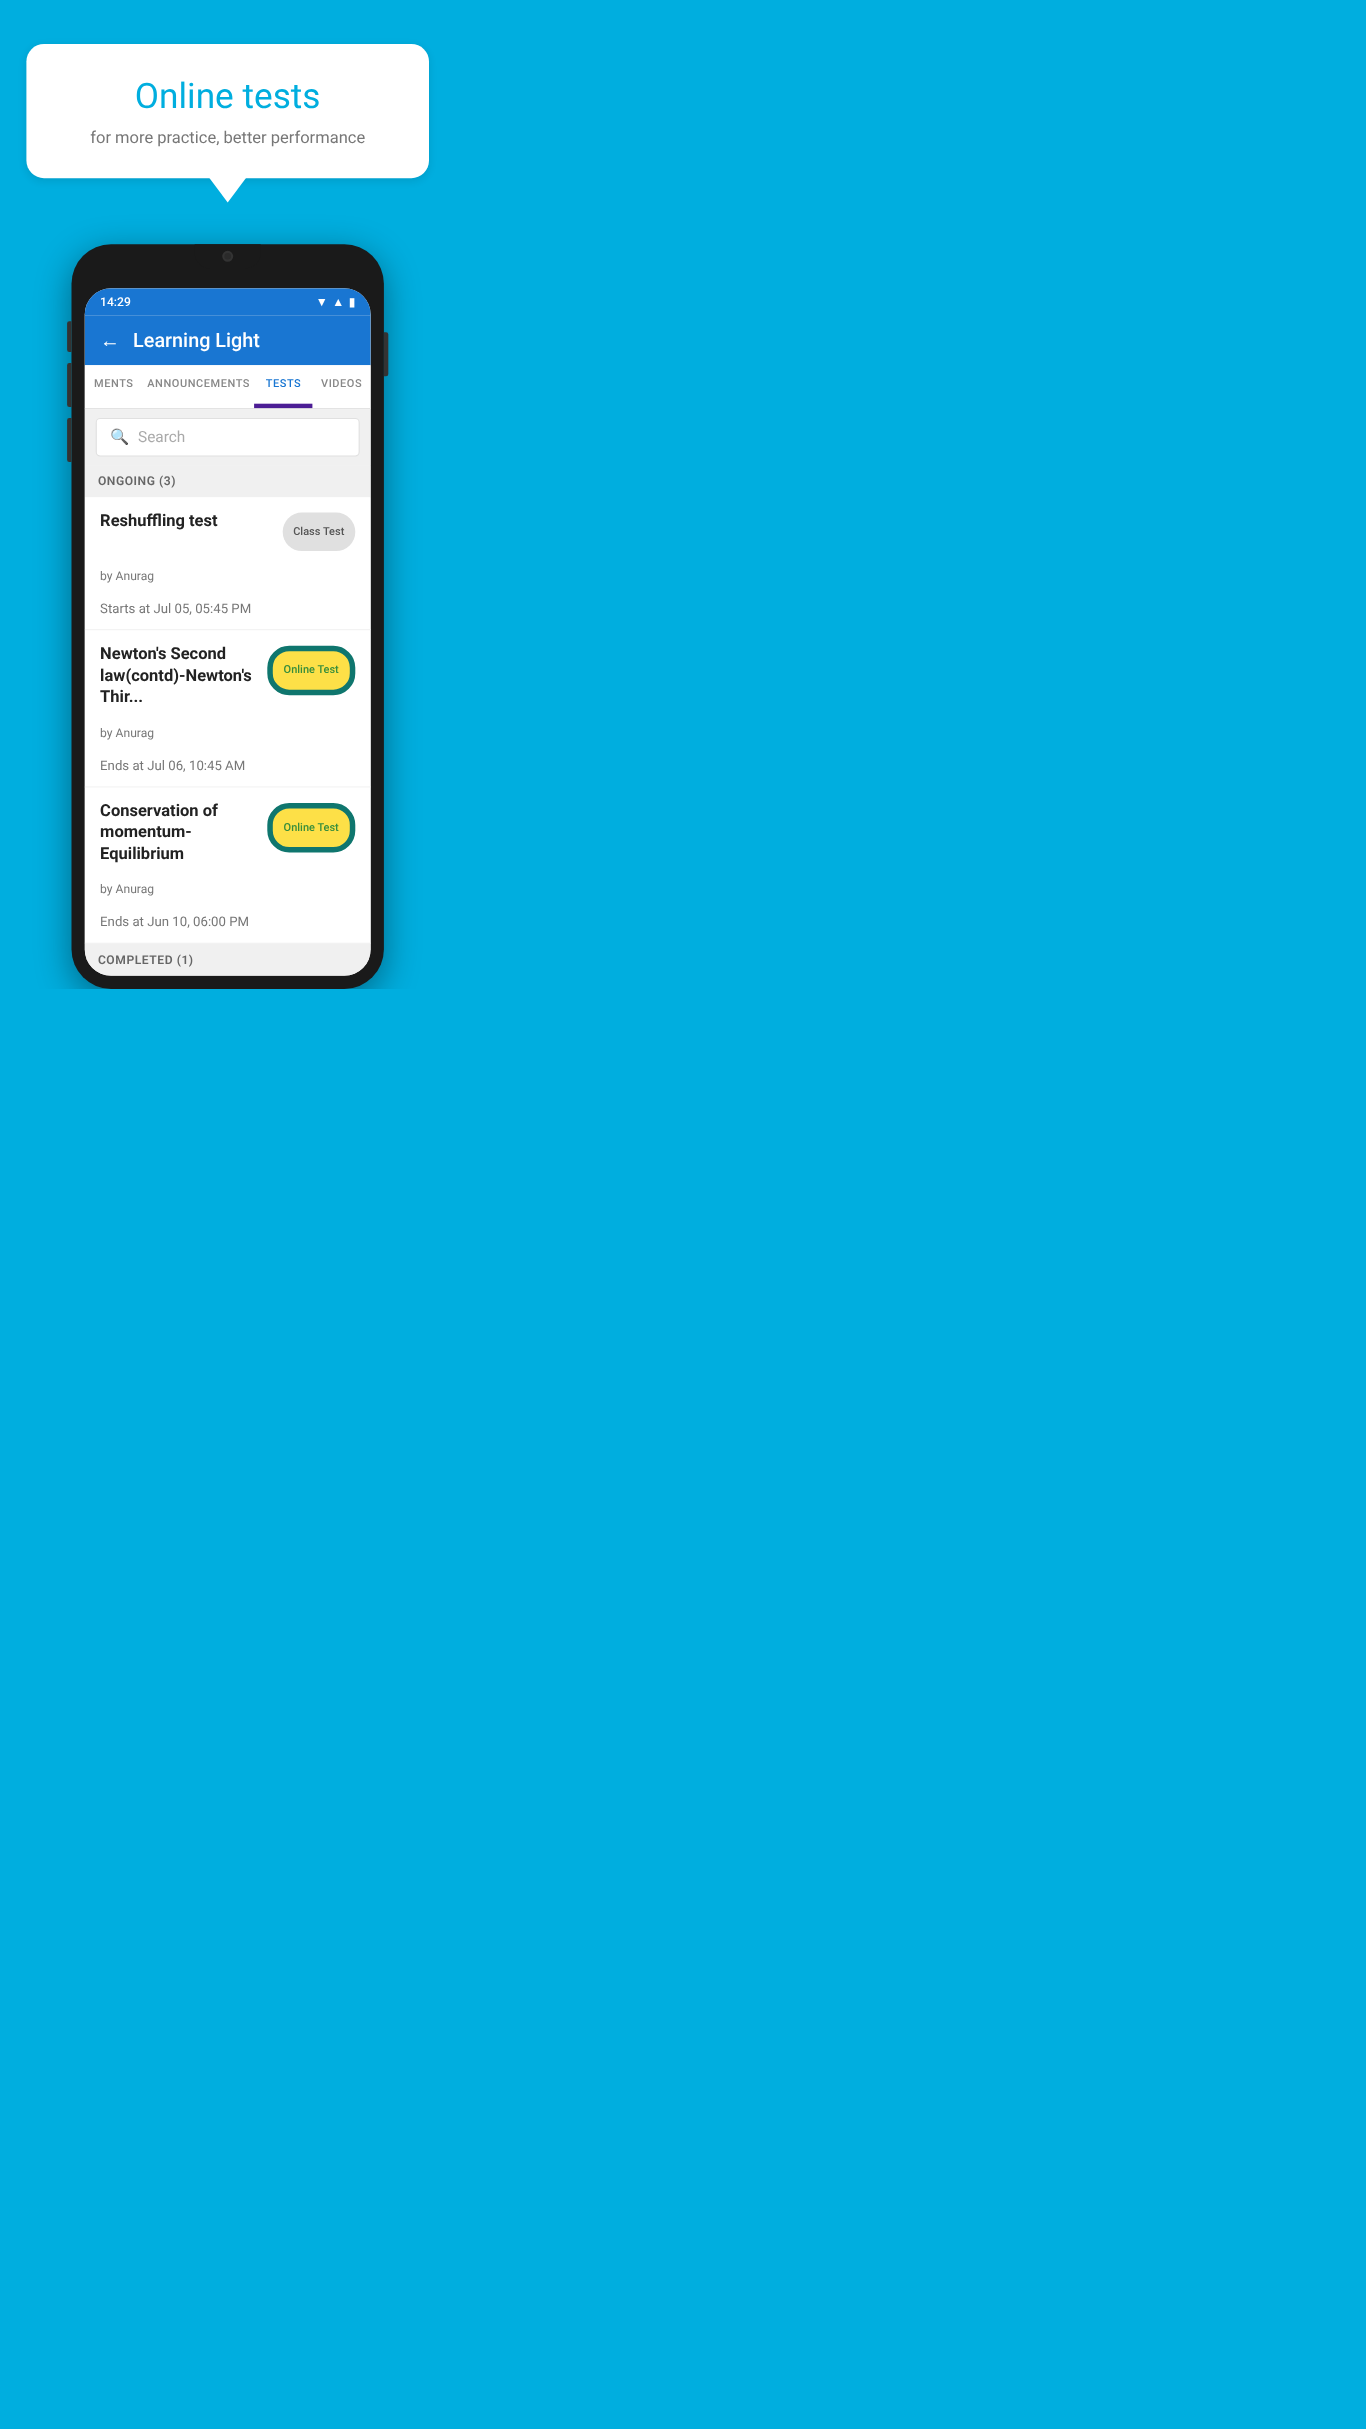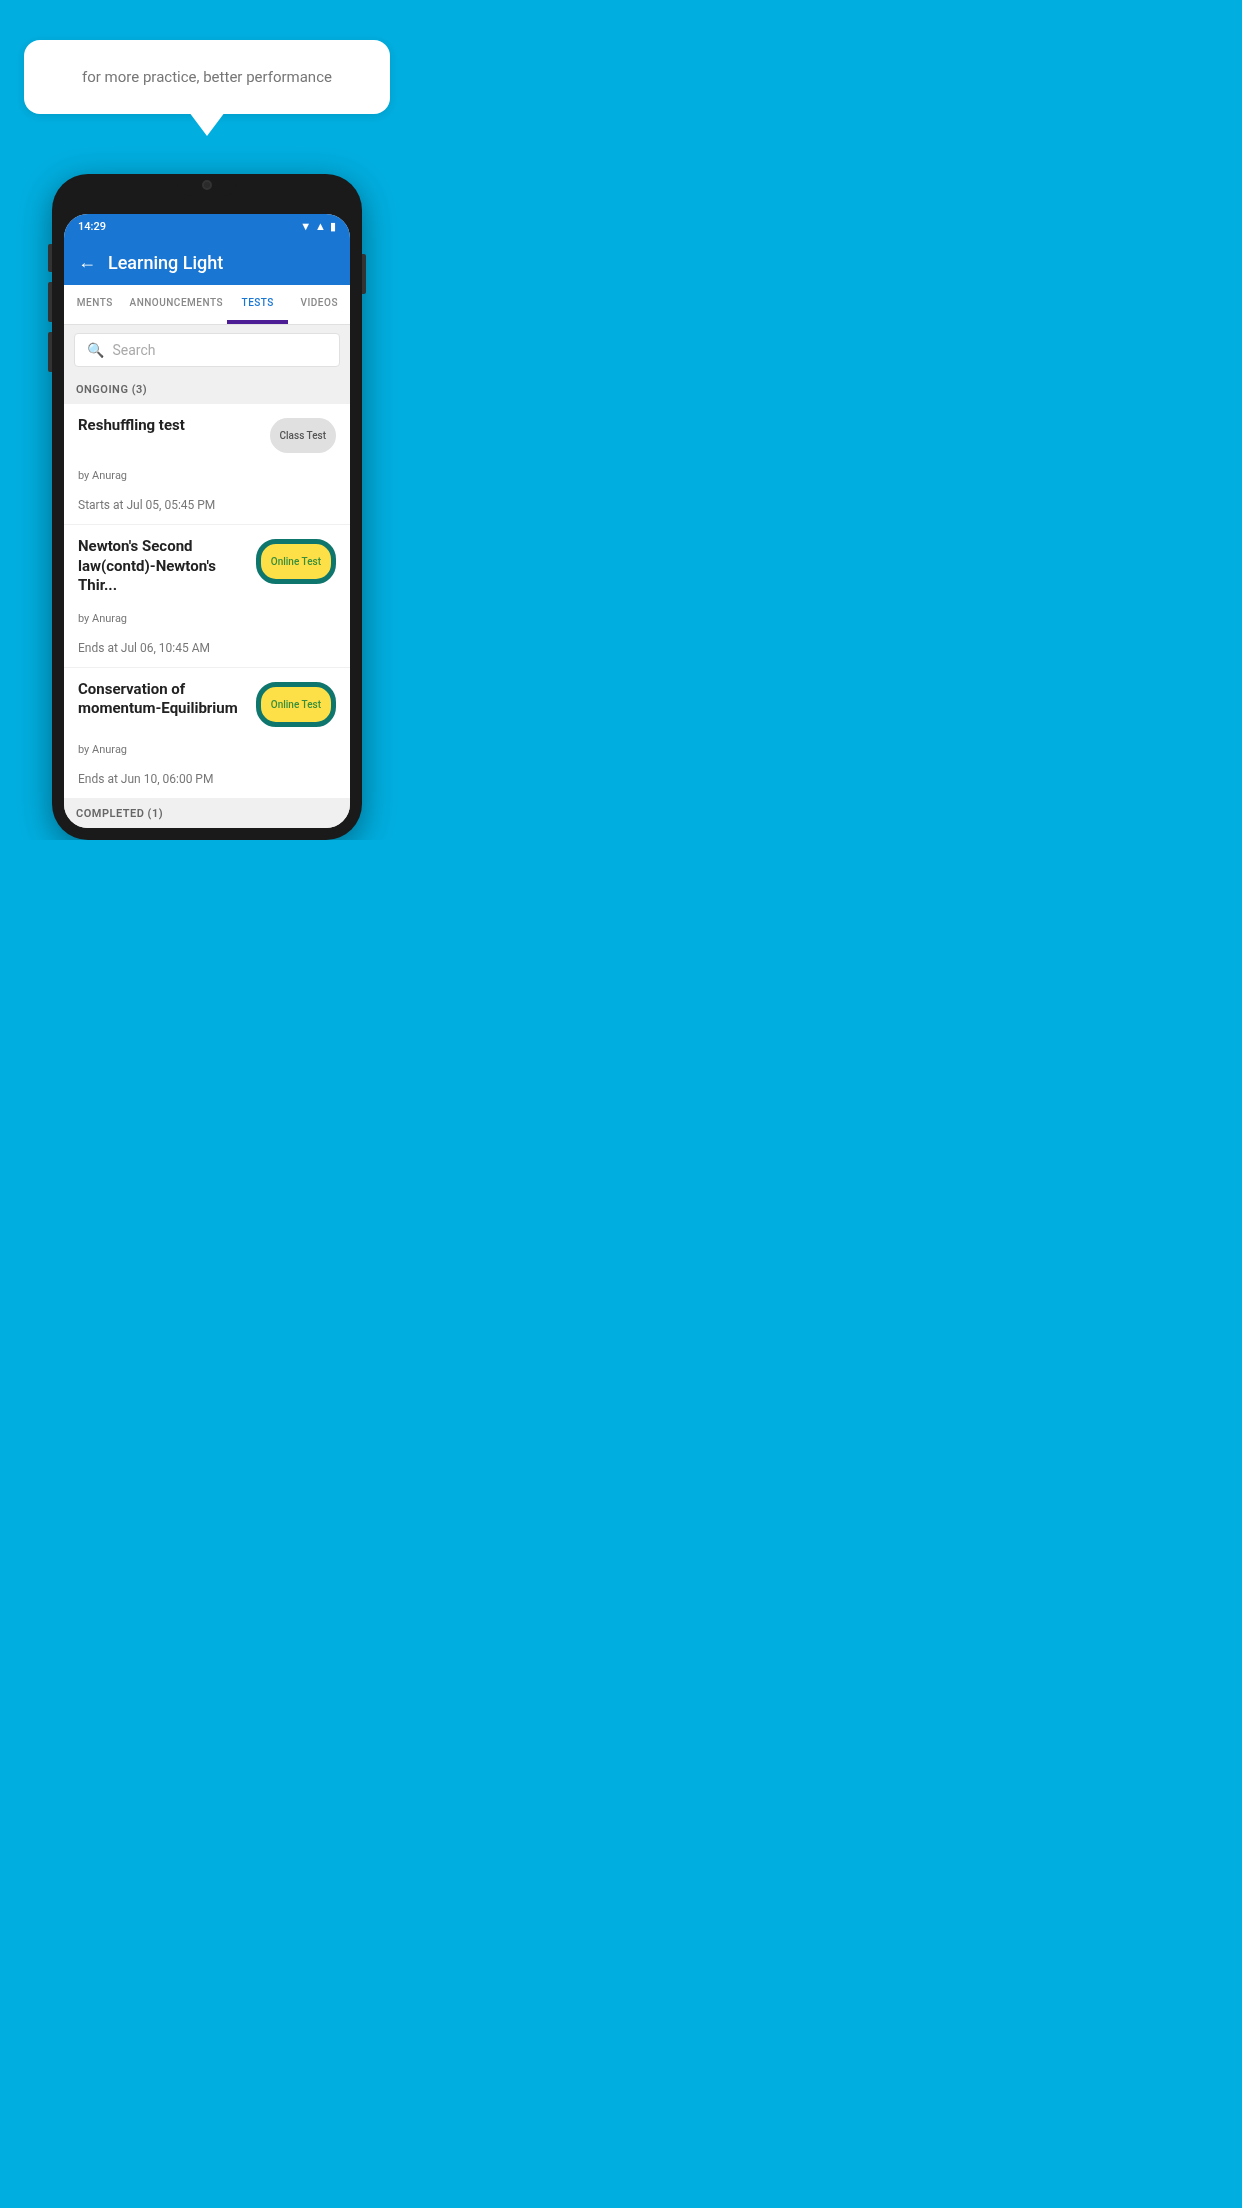--- a/index.html
+++ b/index.html
@@ -65,21 +65,21 @@
     
     .phone-wrapper {
       margin-top: 60px;
       width: 100%;
       display: flex;
       justify-content: center;
       padding-bottom: 0;
     }
 
     .phone-outer {
-      width: 310px;
+      width: 284px;
       background: #1a1a1a;
       border-radius: 36px;
       padding: 12px;
       box-shadow: 0 8px 32px rgba(0,0,0,0.4);
       position: relative;
     }
 
     .phone-notch-area {
       display: flex;
       justify-content: center;
@@ -321,20 +321,21 @@
       height: 40px;
       background: #333;
       border-radius: 2px 0 0 2px;
     }
   </style>
 </head>
 <body>
 
 <div class="top-section">
   <div class="speech-bubble">
+    <div class="bubble-title">Online tests</div>
     <div class="bubble-subtitle">for more practice, better performance</div>
   </div>
 </div>
 
 <div class="phone-wrapper">
   <div class="phone-outer">
 
     <div class="phone-side-btn-right"></div>
     <div class="phone-side-btn-left1"></div>
     <div class="phone-side-btn-left2"></div>

